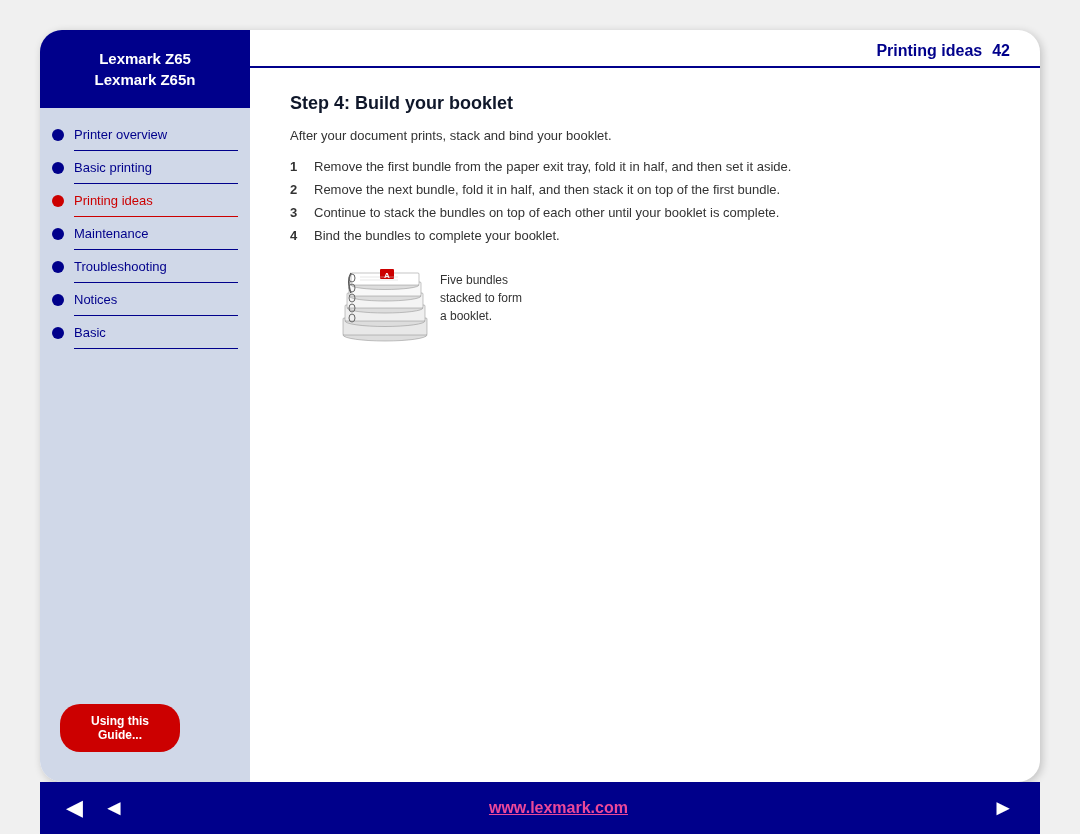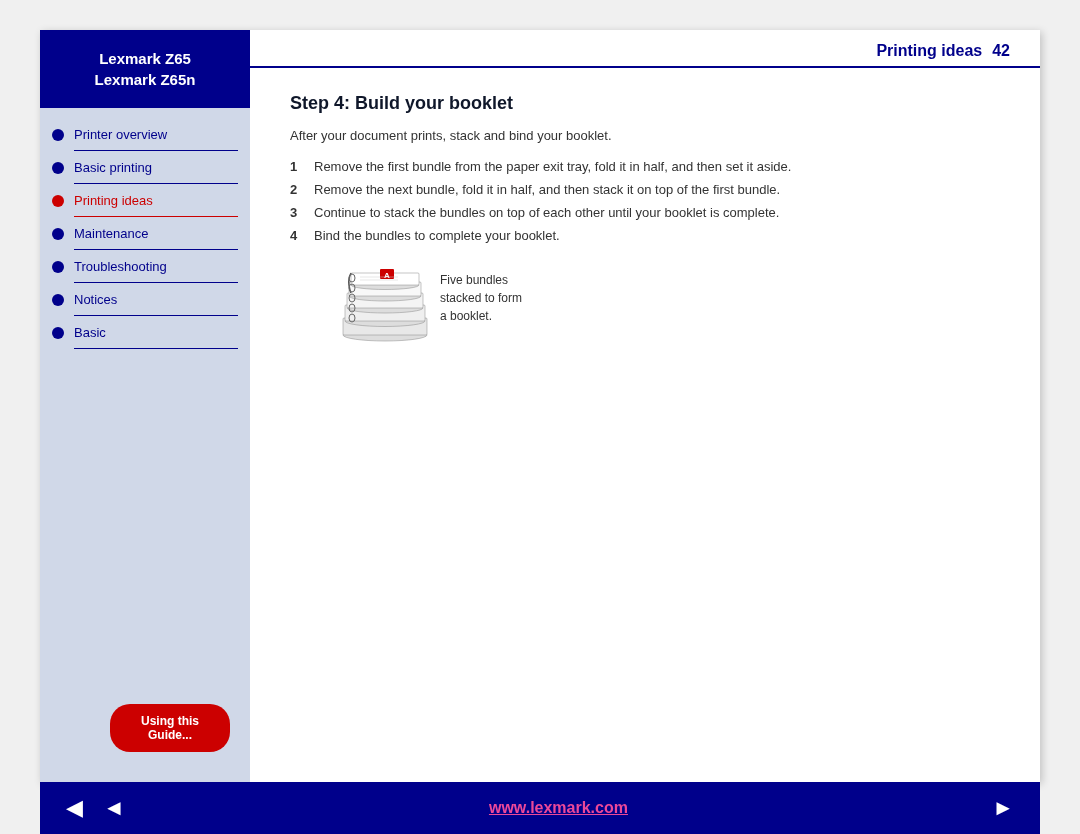--- a/index.html
+++ b/index.html
@@ -22,20 +22,21 @@
       padding: 30px 40px 0 40px;
     }
 
     
     .content-wrapper {
       display: flex;
       flex: 1;
       background: #fff;
       box-shadow: 2px 2px 8px rgba(0,0,0,0.2);
       overflow: hidden;
+      border-radius: 22px;
     }
 
     
     .sidebar {
       width: 210px;
       background: #d0d8e8;
       display: flex;
       flex-direction: column;
       flex-shrink: 0;
     }
@@ -88,21 +89,21 @@
       margin: 4px 12px 0 34px;
     }
 
     .nav-underline-red {
       background: #cc0000;
     }
 
     .sidebar-footer {
       padding: 20px 20px 30px 20px;
       display: flex;
-      justify-content: flex-end;
+      justify-content: flex-start;
     }
 
     .using-guide-btn {
       background: #cc0000;
       color: #fff;
       border-radius: 20px;
       padding: 10px 20px;
       text-align: center;
       font-size: 12px;
       font-weight: bold;

